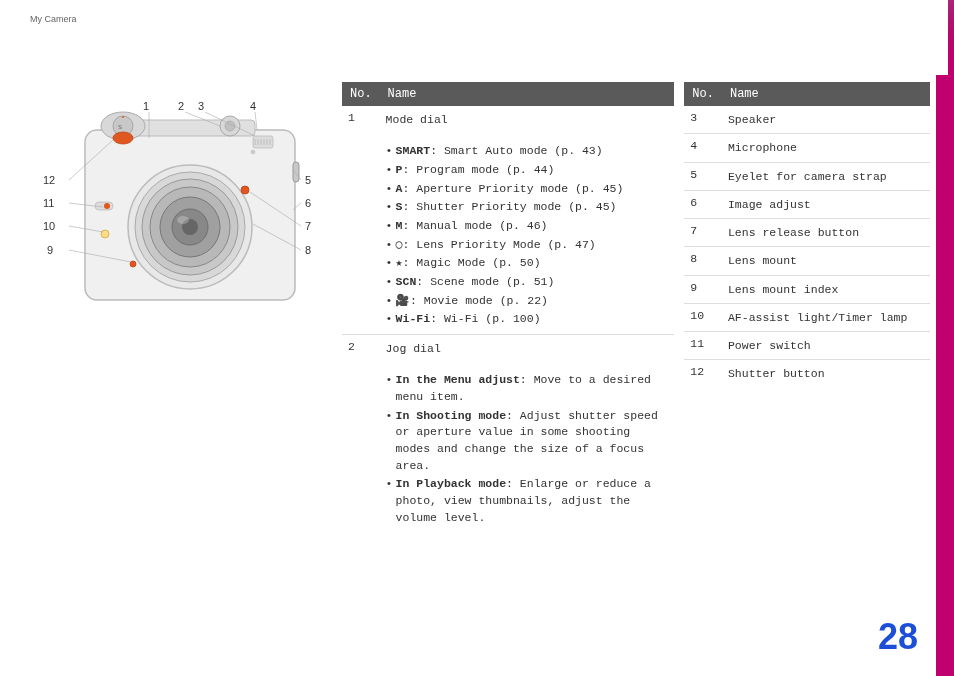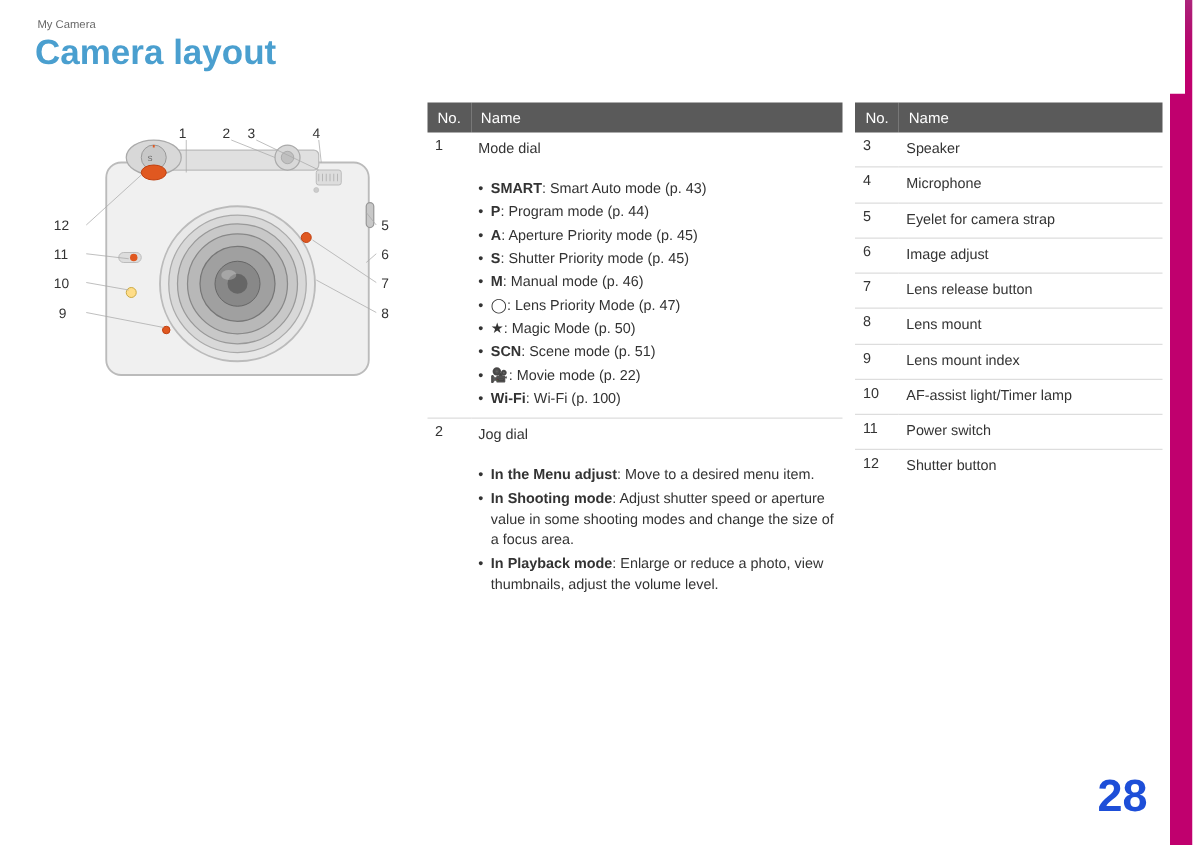--- a/index.html
+++ b/index.html
@@ -94,20 +94,21 @@
       position: relative;
       padding-top: 10px;
     }
 
     
     .tables-area {
       flex: 1;
       display: flex;
       flex-direction: row;
       gap: 10px;
+      font-family: Liberation Mono, monospace;
     }
 
     
     .table-left {
       flex: 1.15;
     }
 
     
     .table-right {
       flex: 0.85;
@@ -202,21 +203,20 @@
 
     <circle cx="82" cy="22" r="1.5" fill="white" opacity="0.8"></circle>
     <circle cx="70" cy="15" r="1" fill="white" opacity="0.6"></circle>
     <circle cx="95" cy="30" r="1" fill="white" opacity="0.5"></circle>
     <circle cx="88" cy="8" r="0.8" fill="white" opacity="0.7"></circle>
   </svg>
 </div>
 
 <div class="header">
   <div class="breadcrumb">My Camera</div>
-  <div class="page-title">Camera layout</div>
 </div>
 
 <div class="main-content">
 
   <div class="diagram-area">
     <div class="camera-svg-wrapper">
       <svg width="300" height="230" viewBox="0 0 300 230" xmlns="http://www.w3.org/2000/svg">
 
         <text x="108" y="18" font-size="11" fill="#333" font-family="Arial">1</text>
         <text x="143" y="18" font-size="11" fill="#333" font-family="Arial">2</text>

